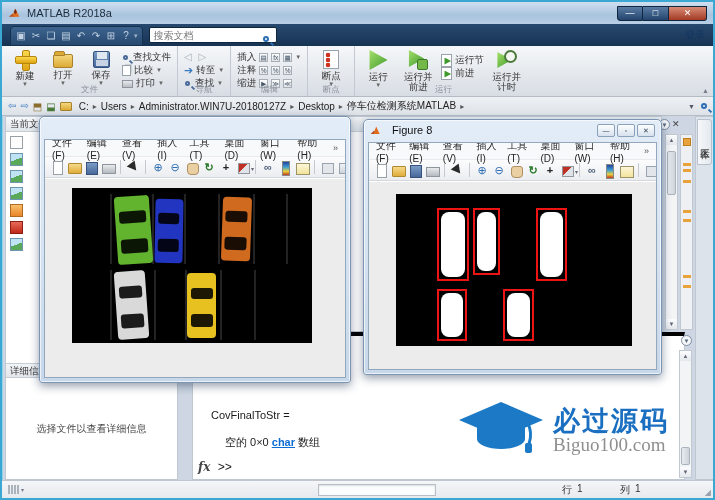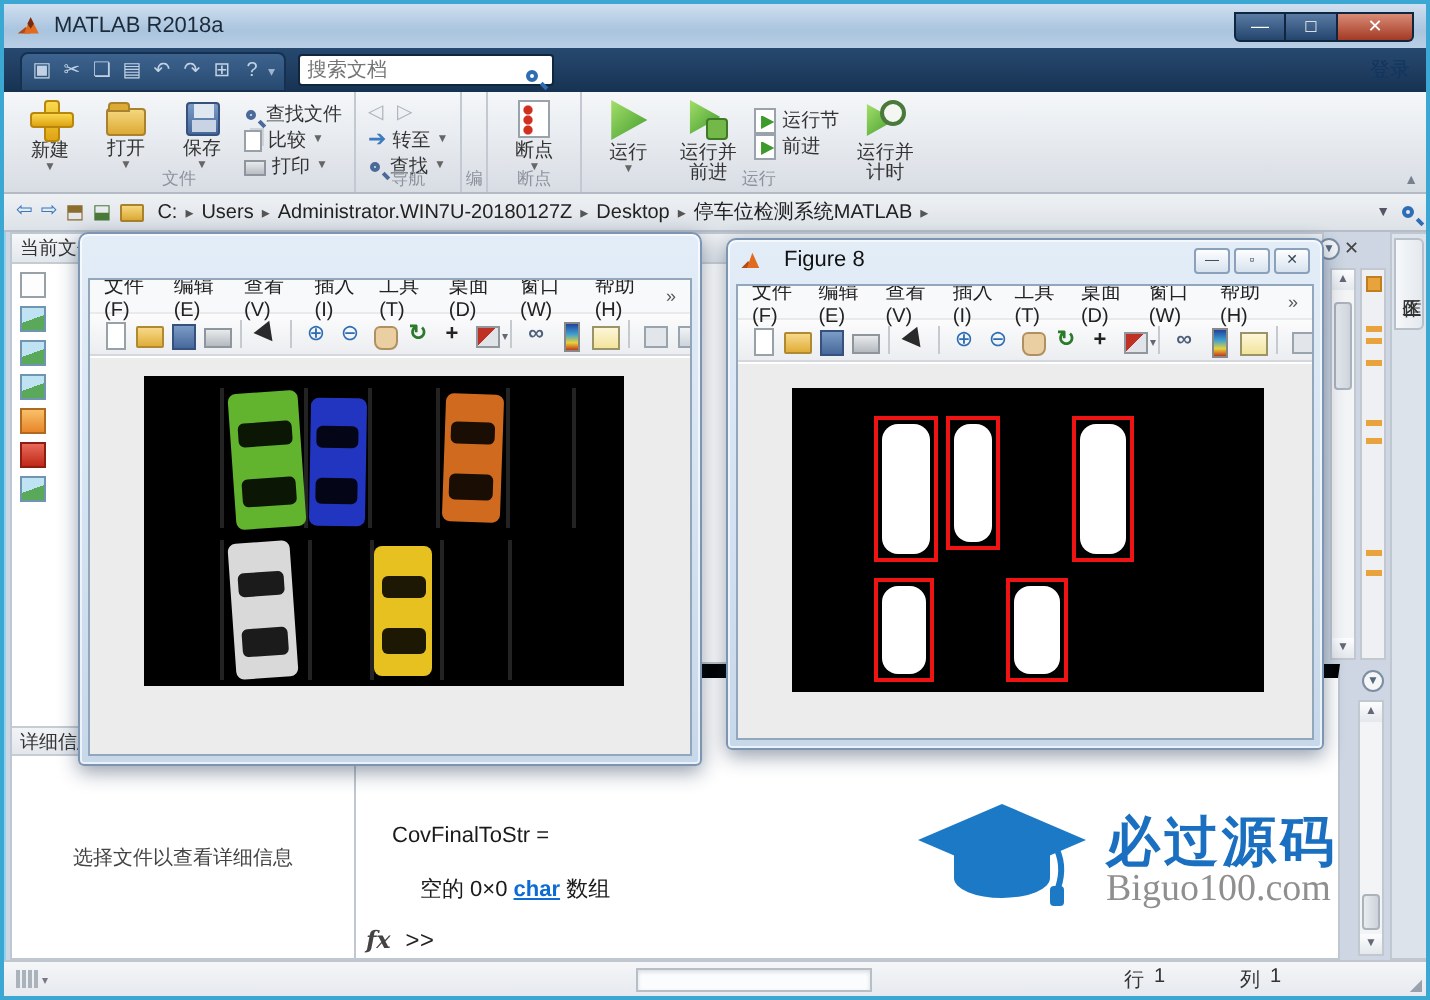--- a/index.html
+++ b/index.html
@@ -92,21 +92,21 @@
   .fico-doc{background:#fdfdfd;}
   .fico-img{background:linear-gradient(160deg,#bfe3f2 50%,#5aa85a 50%);border-color:#6e96b2;}
   .fico-html{background:linear-gradient(#f8c06a,#e8862a);border-color:#b06a20;}
   .fico-pdf{background:linear-gradient(#e86a5a,#c02818);border-color:#8e1e12;}
   .details-header{position:absolute;left:0;right:0;top:246px;height:15px;background:linear-gradient(#f2f4f7,#e2e7ec);
     border-top:1px solid #c5ccd4;border-bottom:1px solid #c5ccd4;font-size:9.5px;color:#333;padding:1px 4px;white-space:nowrap;overflow:hidden;}
   .details-body{position:absolute;left:0;right:0;top:262px;bottom:0;display:flex;align-items:center;justify-content:center;}
   .details-text{font-size:10px;color:#444;}
   .editor-panel{left:179px;top:114px;width:481px;height:216px;}
   .editor-strip{height:15px;background:linear-gradient(#eef1f4,#e0e5ea);border-bottom:1px solid #ccd2d9;}
-  .cmd-panel{left:175px;top:330px;width:493px;height:148px;border-top:7px solid #000000;}
+  .cmd-panel{left:190px;top:330px;width:493px;height:148px;border-top:4px solid #000000;}
   .cmd-text{font-family:"Liberation Mono",monospace;font-size:11px;color:#1a1a1a;position:absolute;left:18px;top:72px;line-height:14px;}
   .cmd-line2{margin-top:13px;padding-left:14px;}
   .cmd-link{color:#0b6cd4;text-decoration:underline;font-weight:bold;}
   .cmd-prompt{position:absolute;left:5px;top:124px;font-size:12px;color:#222;}
   .fx{font-family:"DejaVu Serif",serif;font-style:italic;font-weight:bold;color:#444;font-size:12px;}
   .prompt-chars{font-family:"Liberation Mono",monospace;margin-left:4px;}
   
   .circ-btn{position:absolute;width:11px;height:11px;border:1px solid #7d8ea2;border-radius:50%;
     background:#f4f6f8;color:#55687e;font-size:6px;line-height:10px;text-align:center;}
   .x-btn{position:absolute;font-size:9px;color:#444;}
@@ -262,20 +262,41 @@
         <div class="smallbtn">
           <span class="icon-mag-s"></span>
           <span>查找</span>
             <span class="sb-caret">▼</span>
         </div>
       </div>
       <div class="rgroup-label">导航</div>
     </div>
 
     <div class="rgroup">
+      <div class="smallcol">
+        <div class="smallbtn">
+          <span>插入</span>
+          <span class="mini">▤</span>
+          <span class="mini">fx</span>
+          <span class="mini">▦</span>
+          <span class="sb-caret">▼</span>
+        </div>
+        <div class="smallbtn">
+          <span>注释</span>
+          <span class="mini">%</span>
+          <span class="mini">%</span>
+          <span class="mini">%</span>
+        </div>
+        <div class="smallbtn">
+          <span>缩进</span>
+          <span class="mini">▶</span>
+          <span class="mini">≫</span>
+          <span class="mini">≪</span>
+        </div>
+      </div>
       <div class="rgroup-label">编辑</div>
     </div>
 
     <div class="rgroup">
       <div class="bigbtn">
         <span class="icon-bp"></span>
         <span class="blabel">断点</span>
           <span class="bcaret">▼</span>
       </div>
       <div class="rgroup-label">断点</div>

